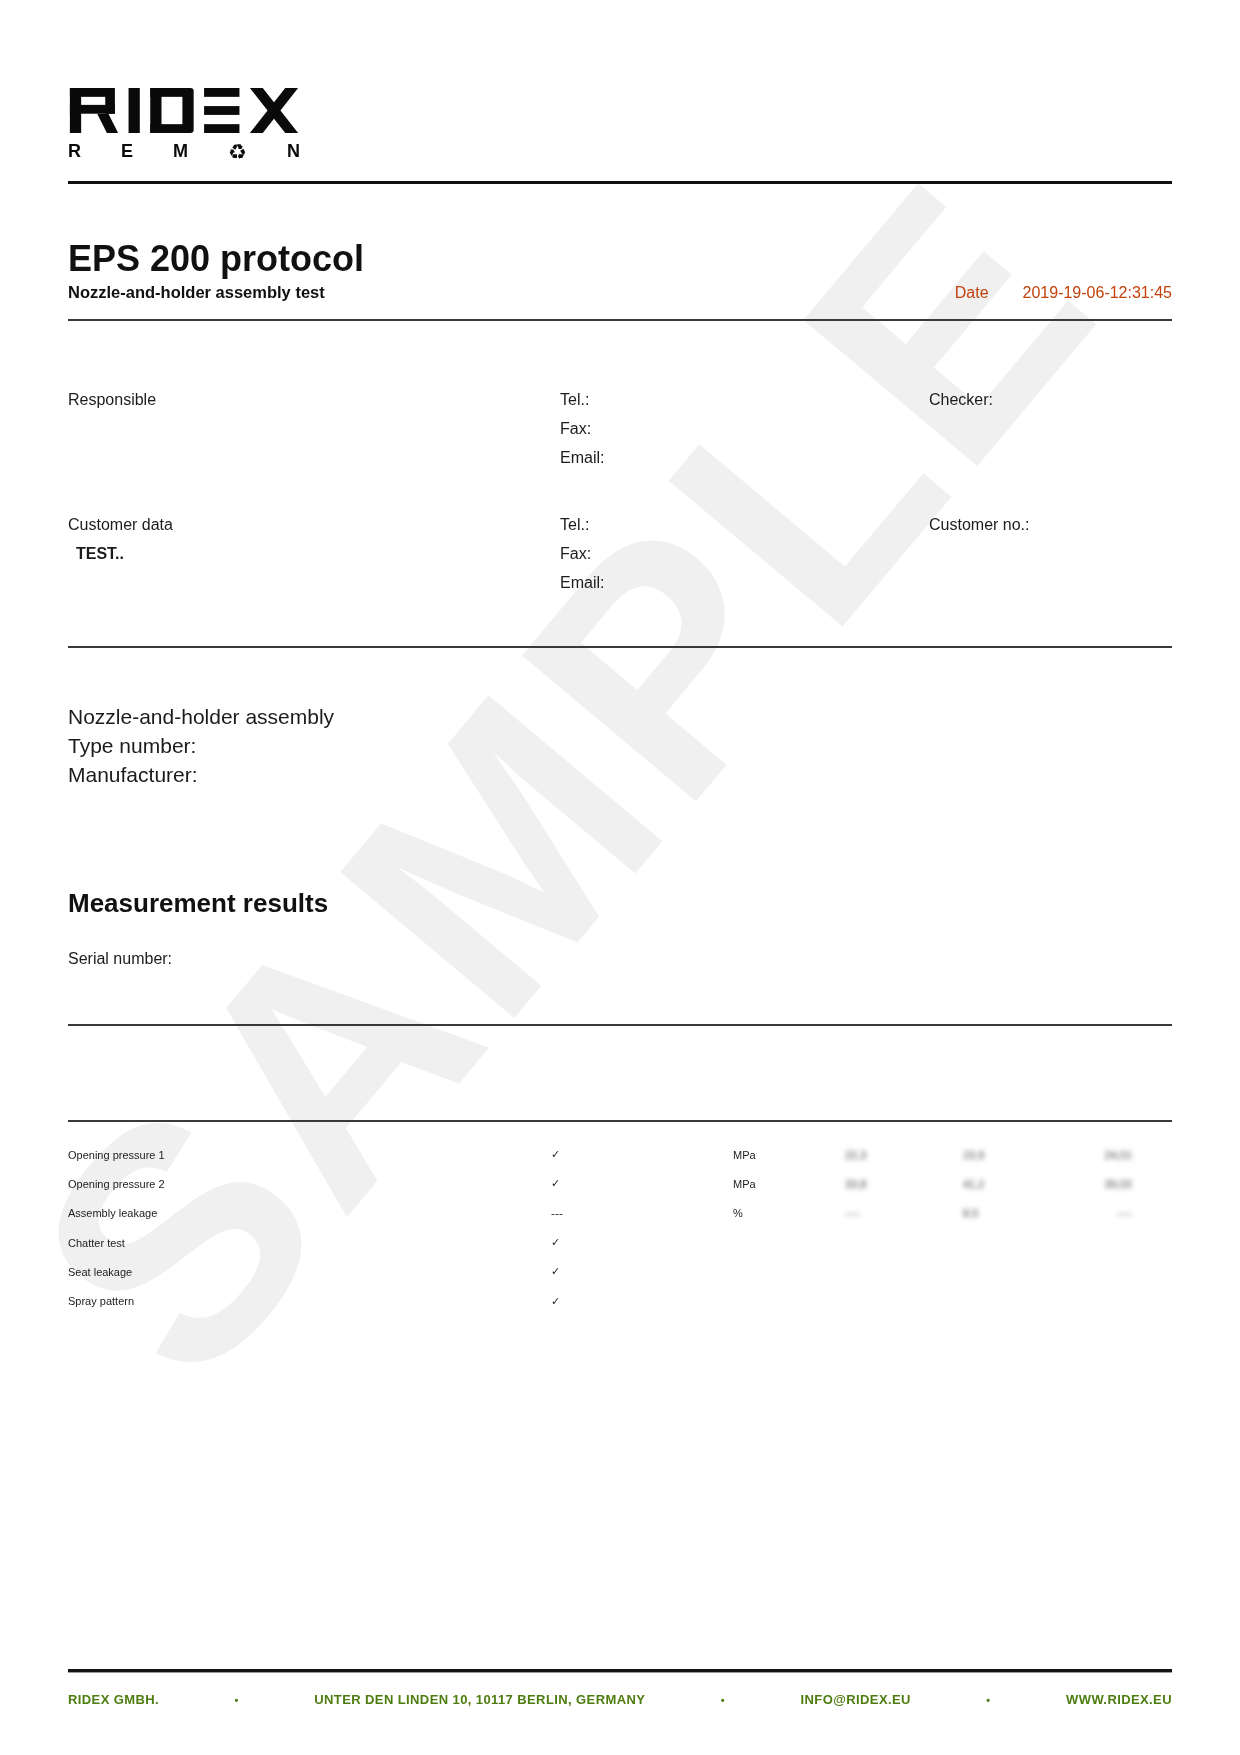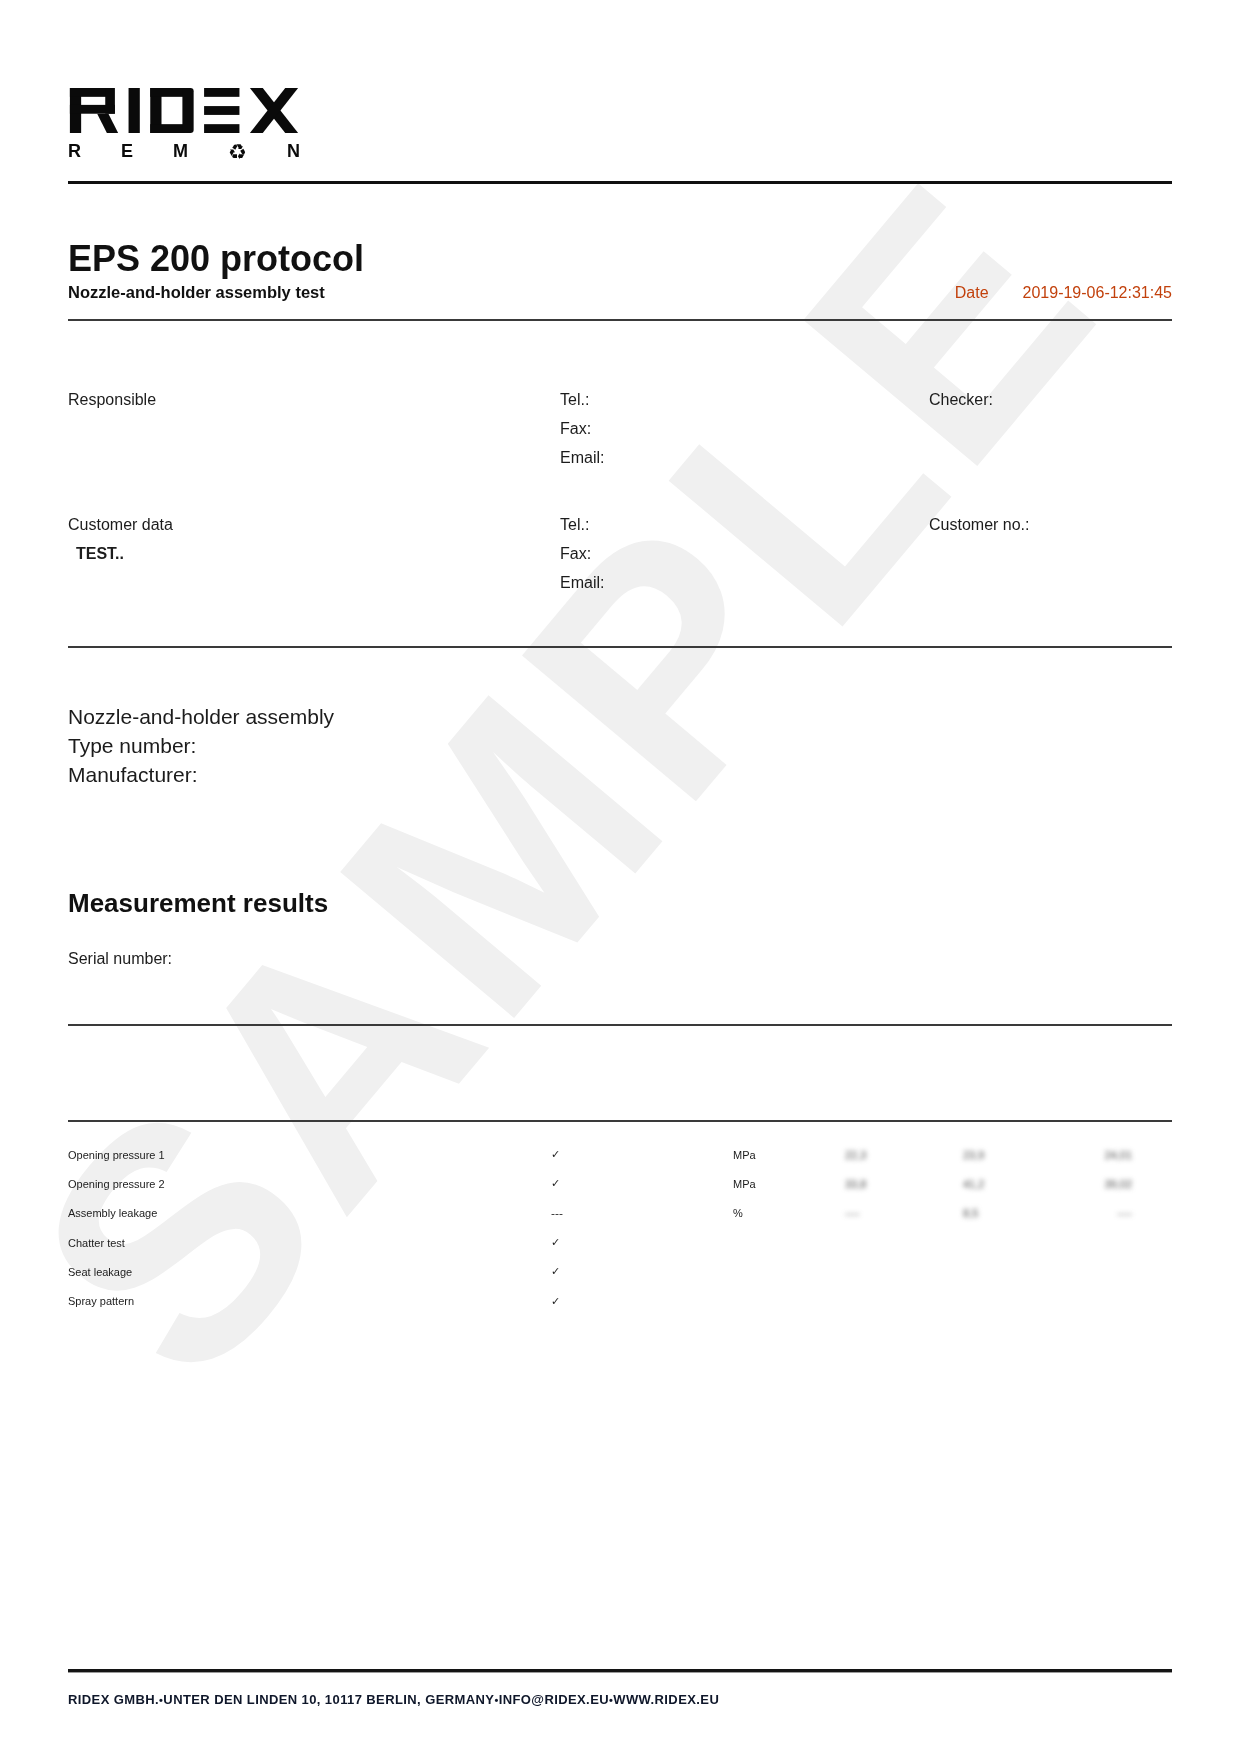--- a/index.html
+++ b/index.html
@@ -53,22 +53,22 @@
   .tbody { position:absolute; left:68px; right:68px; top:1140px; }
   .t-row { height:29.3px; font-size:11px; }
   .cell-eval { font-family:"DejaVu Sans", sans-serif; }
   .cell-meas { text-align:right; padding-right:40px; }
   .th-meas { text-align:right; padding-right:0; }
   .blurred { filter:blur(2.6px); color:#4a4a4a; }
   
   .footer-rule { position:absolute; left:68px; right:68px; top:1669px; height:3px; background:#141414; border-bottom:1px solid #9a9a9a; }
   .footer {
     position:absolute; left:68px; right:68px; top:1692px;
-    display:flex; justify-content:flex-start; align-items:center;
-    font-size:13px; font-weight:700; letter-spacing:0.4px; color:#0f172a;
+    display:flex; justify-content:space-between; align-items:center;
+    font-size:13px; font-weight:700; letter-spacing:0.4px; color:#4d7c0f;
   }
   .footer .dot { font-size:11px; }
 </style>
 </head>
 <body>
 
 <div class="watermark">SAMPLE</div>
 
 <div class="content">
 

